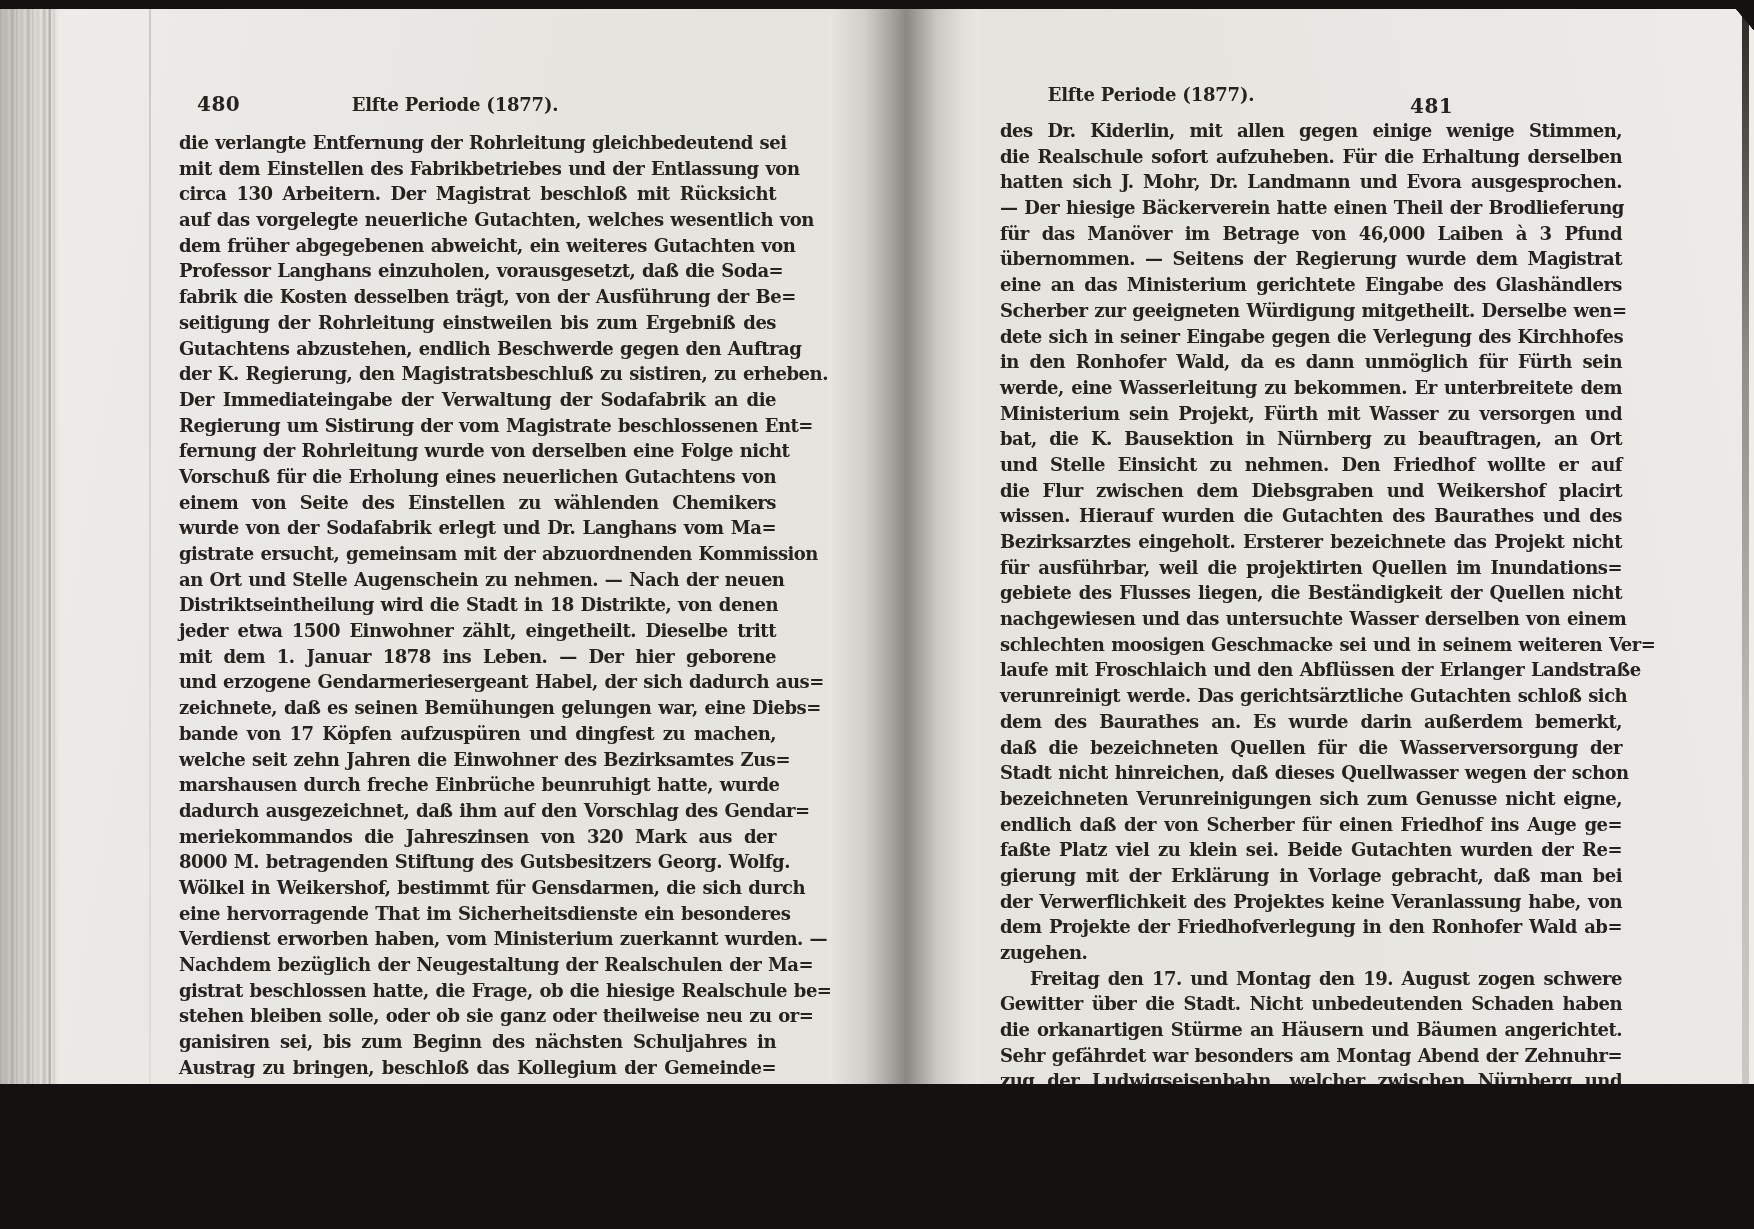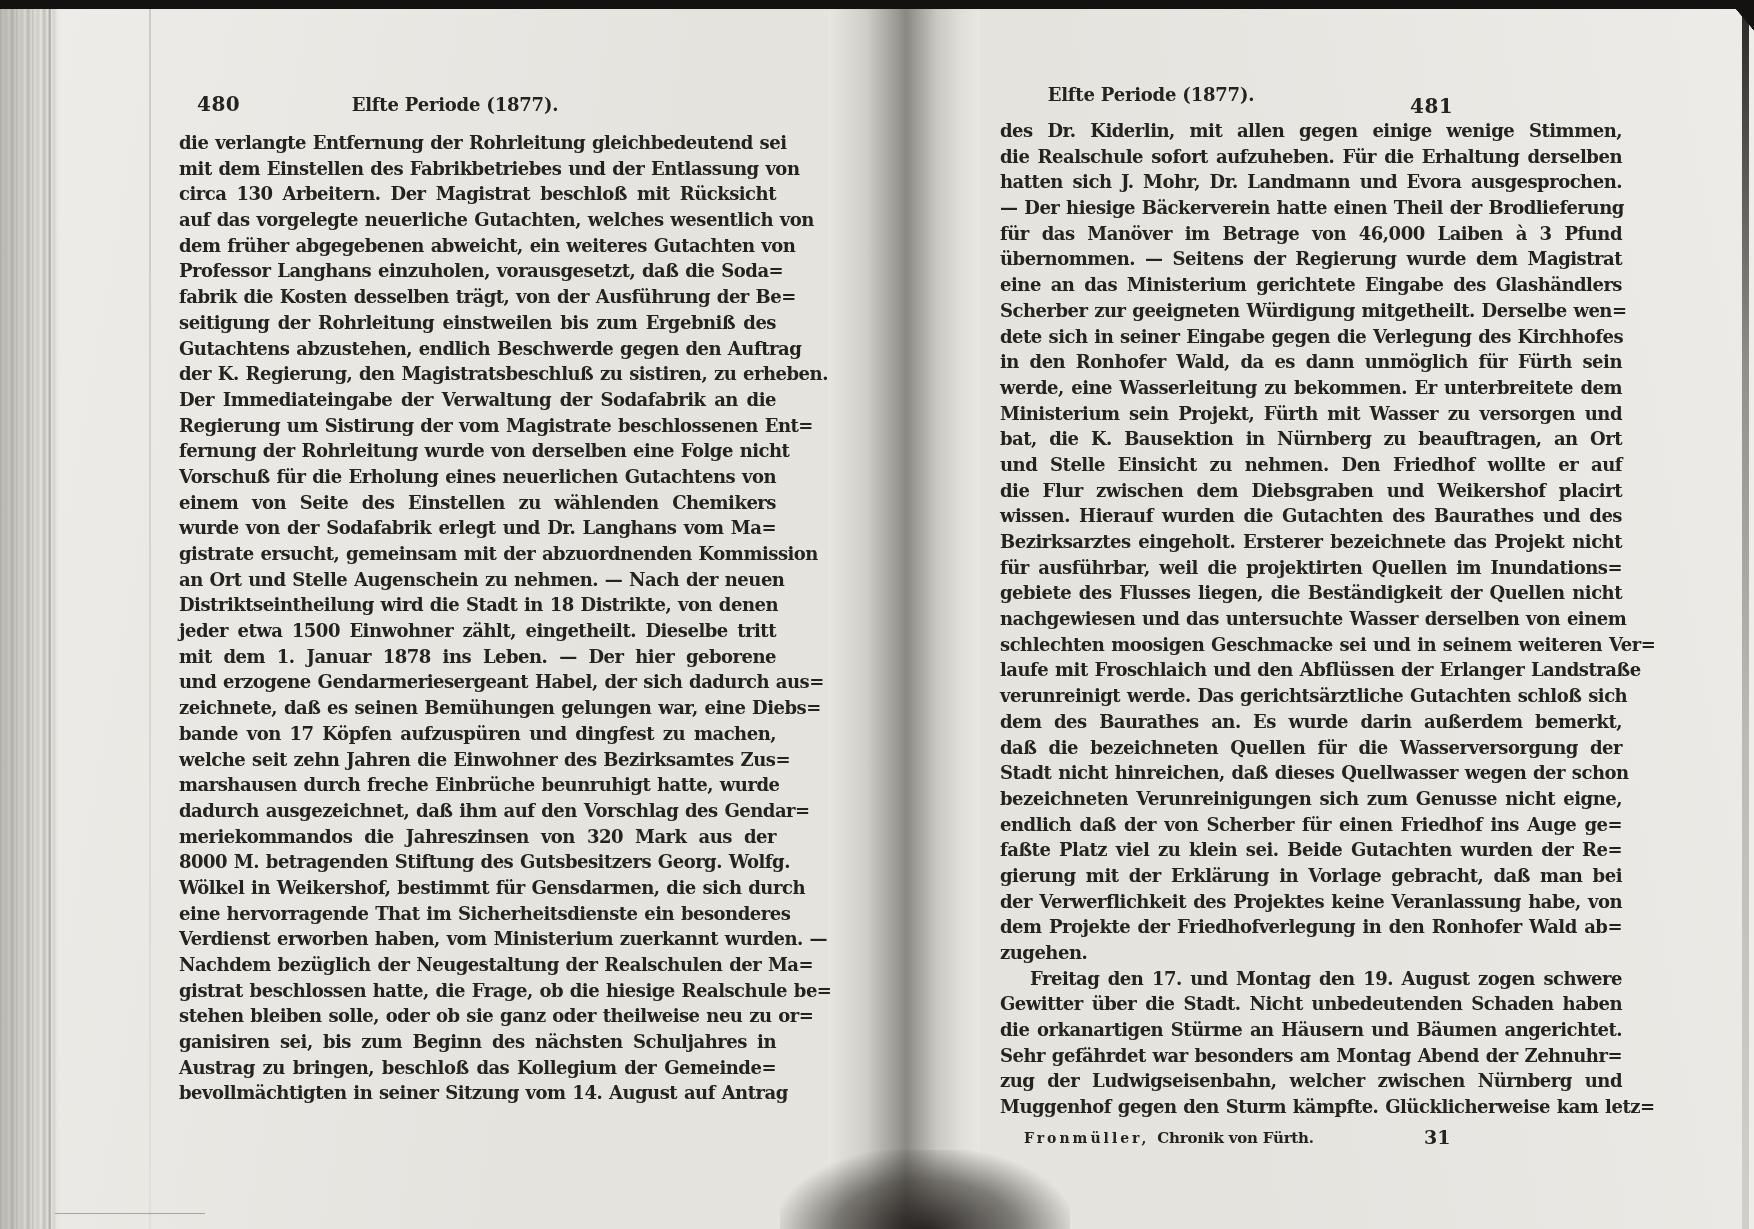--- a/index.html
+++ b/index.html
@@ -1,17 +1,17 @@
 <!DOCTYPE html>
 <html><head>
 <meta charset="utf-8">
 <style>
   html,body{margin:0;padding:0;background:#141210;}
   .scan{
-    position:relative;width:1754px;height:1229px;overflow:hidden;
+    position:relative;width:1754px;height:1084px;overflow:hidden;
     background:#e9e7e2;
     font-family:"DejaVu Serif", serif;
     color:#26221e;
   }
   .abs{position:absolute;}
   
   .top-strip{left:0;top:0;width:1754px;height:9px;background:#141210;}
   
   .left-stack{
     left:0;top:0;width:58px;height:1229px;

